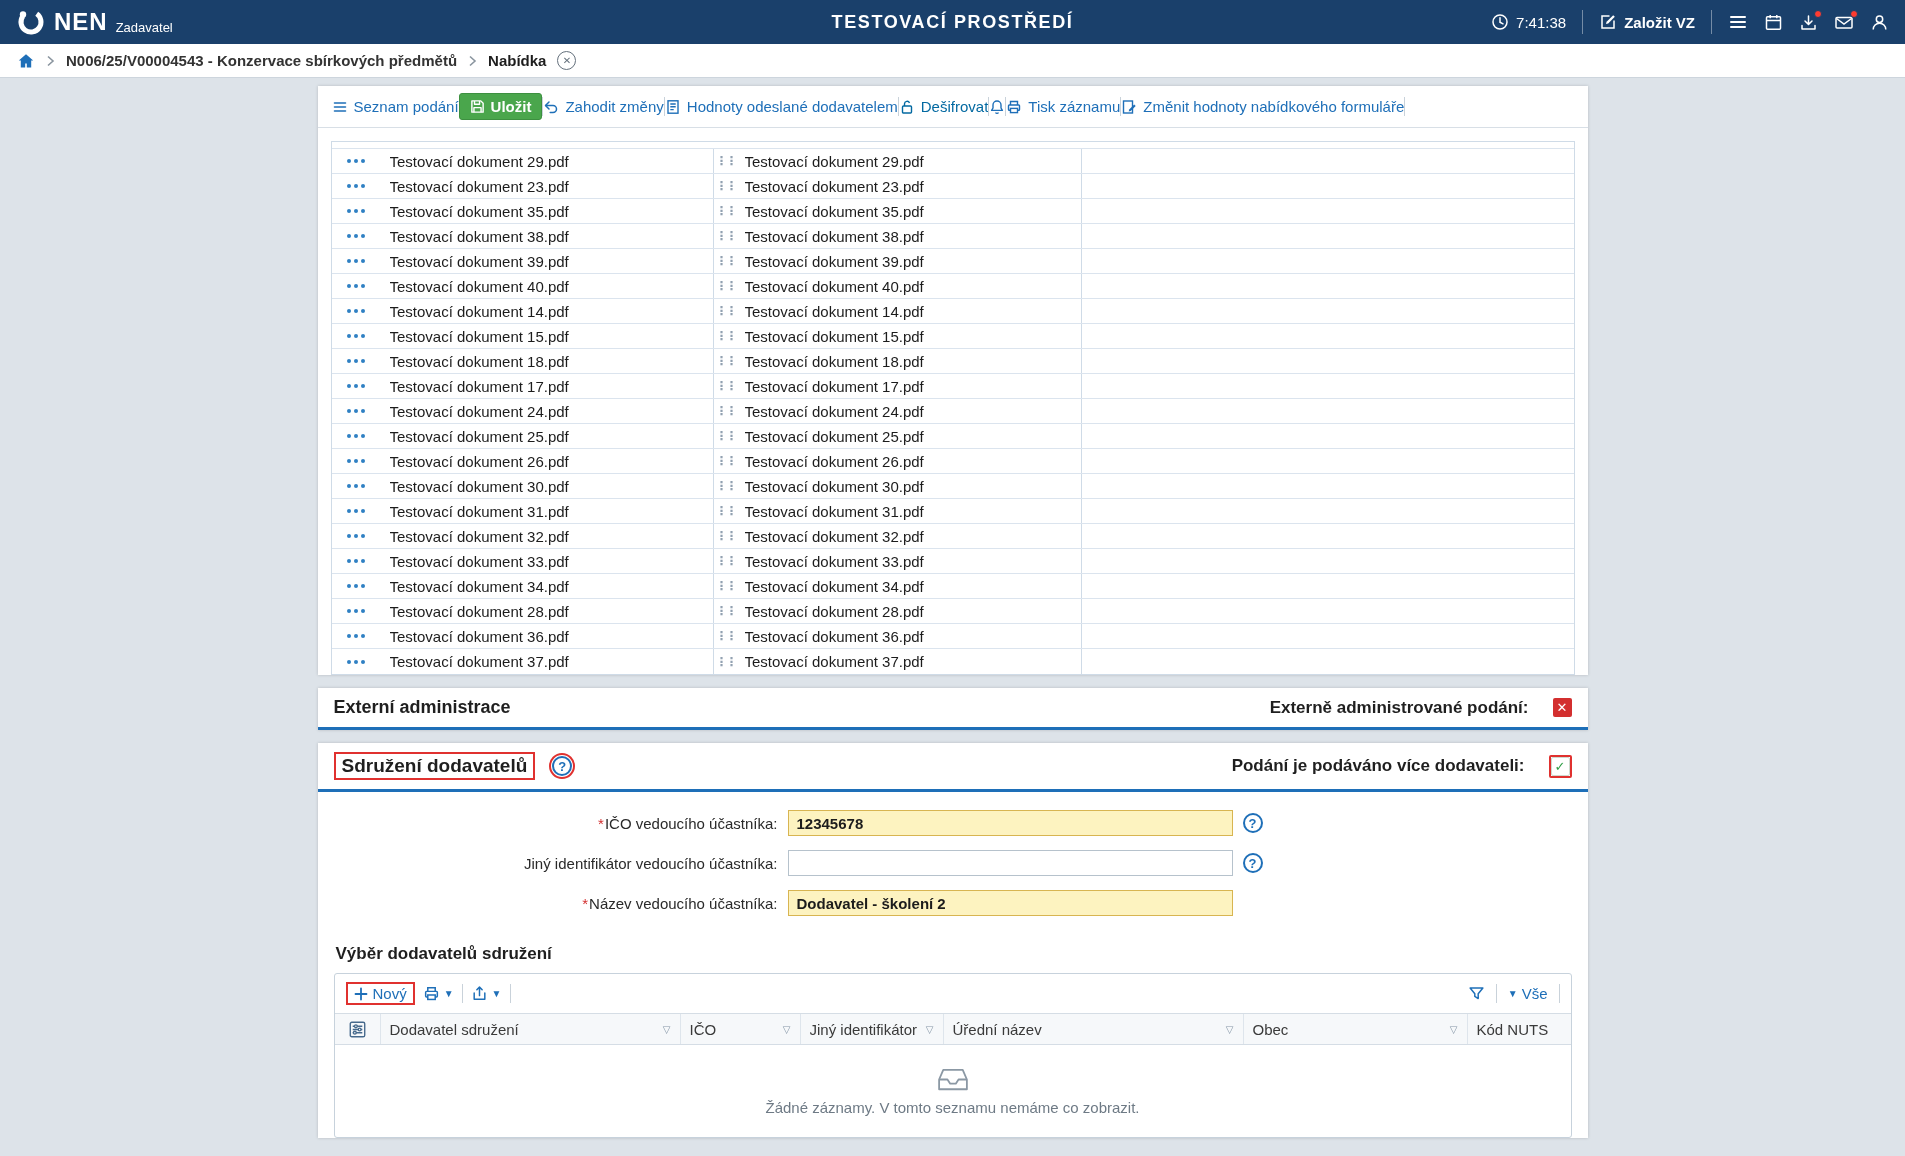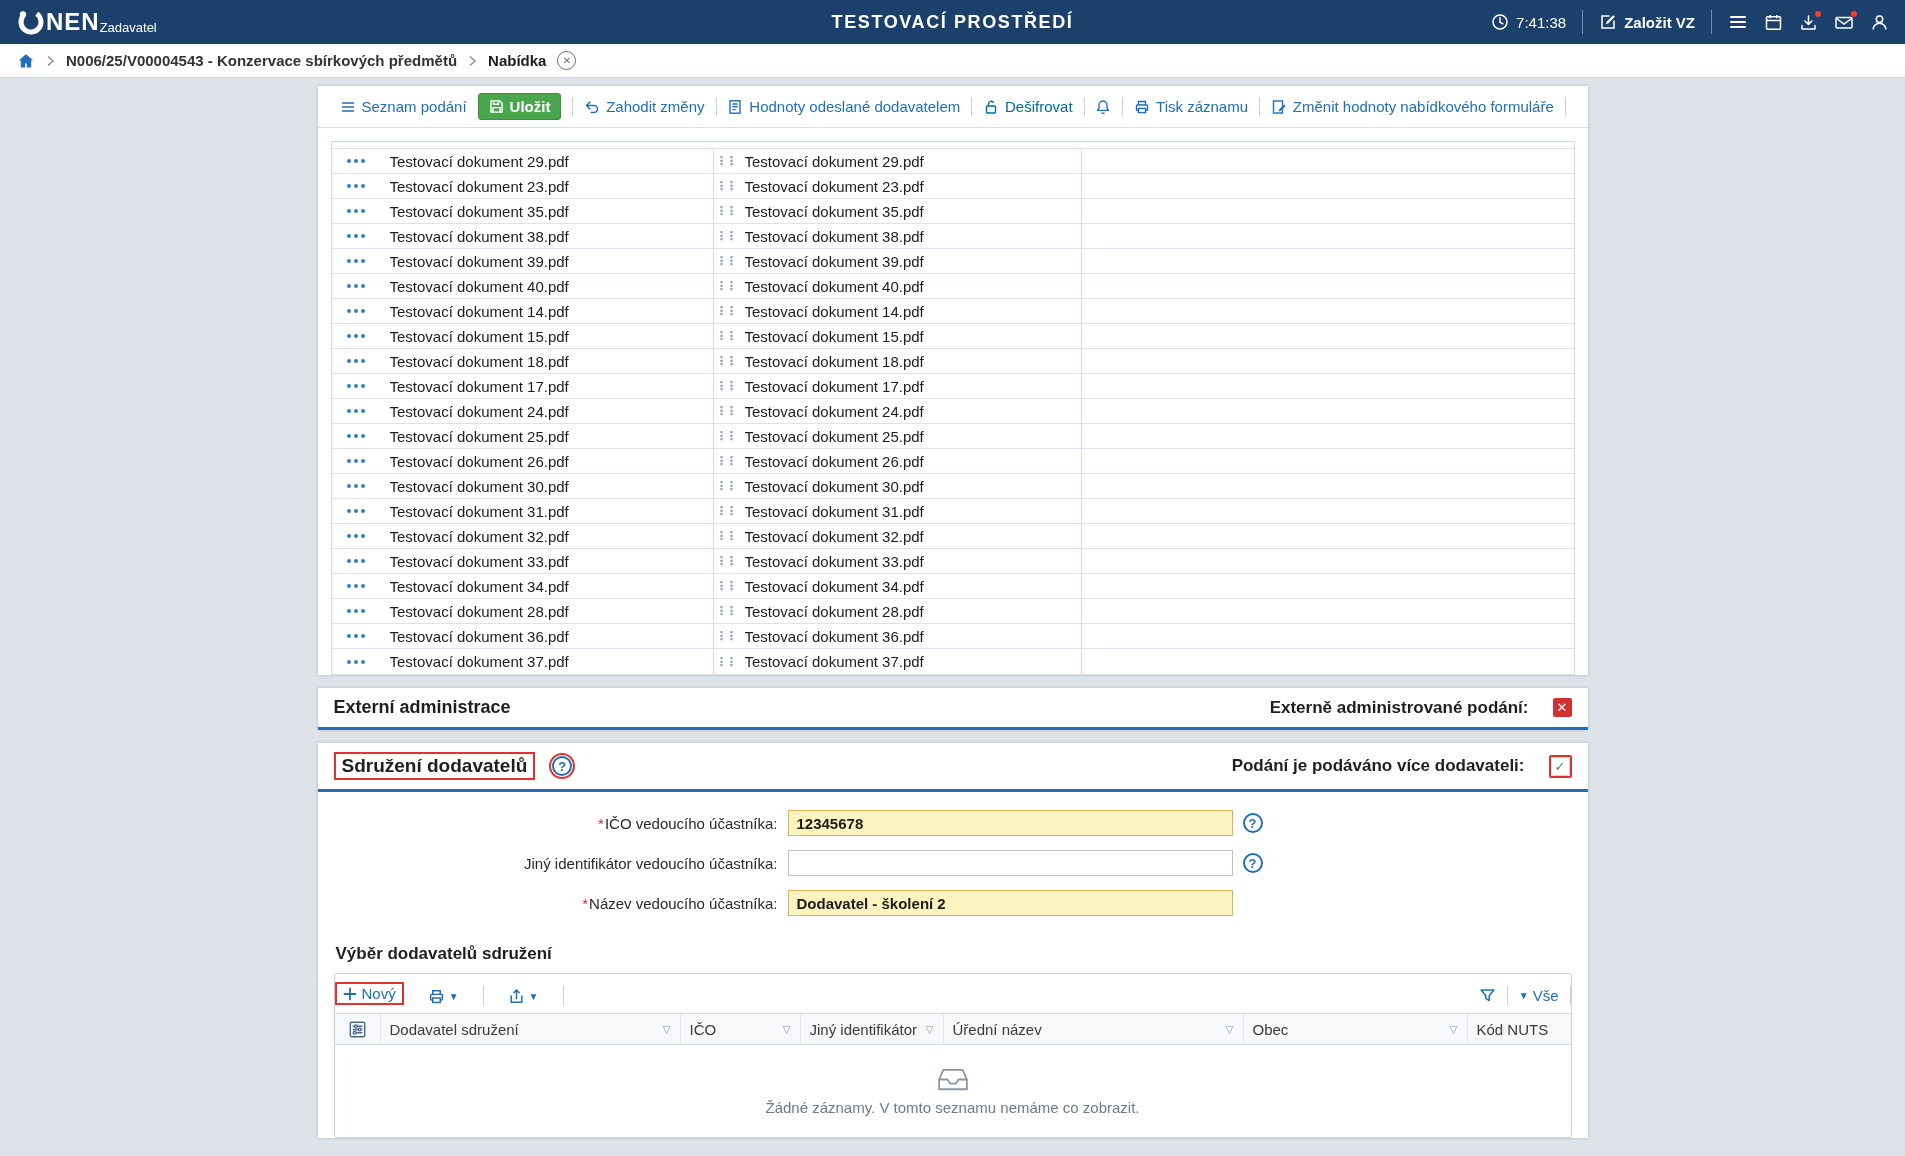--- a/index.html
+++ b/index.html
@@ -2,21 +2,21 @@
 <html><head>
 <meta charset="utf-8">
 <style>
   *{box-sizing:border-box}
   body{margin:0;width:1905px;height:1156px;overflow:hidden;background:#dde3e9;
        font-family:"Liberation Sans","DejaVu Sans",sans-serif;color:#222;-webkit-font-smoothing:antialiased}
   svg{display:block;flex:none}
 
   
   .topbar{height:44px;background:#1a406b;color:#fff;display:flex;align-items:center;padding:0 16px;position:relative}
-  .brandwrap{display:flex;align-items:center;gap:0;cursor:pointer}
+  .brandwrap{display:flex;align-items:center;gap:8px;cursor:pointer}
   .brand{font-size:24px;font-weight:bold;letter-spacing:1px;line-height:1}
   .brand-sub{font-size:13px;align-self:flex-end;padding-bottom:2px}
   .top-title{position:absolute;left:50%;top:50%;transform:translate(-50%,-50%);font-size:18px;font-weight:bold;letter-spacing:1.6px}
   .top-right{margin-left:auto;display:flex;align-items:center;gap:16px;font-size:15px}
   .tr-group{display:flex;align-items:center;gap:7px;white-space:nowrap}
   .vsep{width:1px;height:24px;background:rgba(255,255,255,.4)}
   .ticon{position:relative;display:flex;cursor:pointer}
   .dotbadge{position:absolute;top:-3px;right:-4px;width:8px;height:8px;border-radius:50%;background:#ff3b30;border:1px solid #1a406b}
   .bold{font-weight:bold}
 
@@ -25,21 +25,21 @@
   .crumb{color:#333;font-weight:600;cursor:pointer}
   .crumb-cur{color:#1d1d1d;font-weight:bold;cursor:pointer}
   .close-circle{width:19px;height:19px;border:1.5px solid #64707c;border-radius:50%;color:#64707c;display:flex;align-items:center;justify-content:center;font-size:10px;line-height:1;cursor:pointer}
 
   
   .page{width:1270px;margin:8px auto 0}
   .card{background:#fff;box-shadow:0 0 3px rgba(0,0,0,.18)}
   .mt13{margin-top:13px}
 
   
-  .toolbar{display:flex;align-items:center;gap:11px;padding:7px 22px;border-bottom:1px solid #d8dfe6;font-size:15px;flex-wrap:nowrap}
+  .toolbar{display:flex;align-items:center;padding:7px 14px;border-bottom:1px solid #d8dfe6;font-size:15px;flex-wrap:nowrap}
   .tb-item{display:inline-flex;align-items:center;gap:6px;color:#1e6fb8;white-space:nowrap;cursor:pointer}
   .tb-item.disabled{color:#0369a1;cursor:default}
   .tb-sep{width:1px;height:19px;background:#c9d2da}
   .btn-save{display:inline-flex;align-items:center;gap:6px;background:#4aa64c;border:1px solid #3d9040;border-radius:3px;color:#fff;
             padding:4px 10px;font-weight:bold;font-size:15px;font-family:inherit;cursor:pointer}
 
   
   .doc-table{margin:13px 13px 12px;border:1px solid #cfdbe7}
   .partial-row{height:7px;border-bottom:1px solid #dbe4ee}
   .doc-row{display:grid;grid-template-columns:48px 334px 368px 1fr;height:25px;border-bottom:1px solid #dbe4ee;font-size:15px}
@@ -72,21 +72,21 @@
   .field-row{display:grid;grid-template-columns:460px 445px 40px;column-gap:10px;align-items:center}
   .f-label{text-align:right;font-size:15px;color:#2a2a2a}
   .req::before{content:"*";color:#d32f2f;margin-right:1px}
   .f-input{height:26px;border:1px solid #b6c2cc;padding:0 8px;font-size:15px;font-family:Liberation Sans, sans-serif;width:100%;background:#fff;color:#1c1c1c}
   .f-input.filled{background:#fdf3c0;border-color:#d8b551;font-weight:bold}
   .f-help{justify-self:start}
 
   
   .vyber-head{font-size:17px;font-weight:bold;margin:24px 18px 9px;color:#1f1f1f}
   .panel{margin:0 16px 20px;border:1px solid #c7d2dc;border-radius:3px}
-  .panel-toolbar{display:flex;align-items:flex-end;gap:24px;padding:8px 0;font-size:15px;color:#1e6fb8}
+  .panel-toolbar{display:flex;align-items:center;gap:8px;padding:8px 11px;font-size:15px;color:#1e6fb8}
   .pt-group{display:inline-flex;align-items:center;gap:4px;color:#1e6fb8;cursor:pointer}
   .chev{font-size:10px;color:#1e6fb8;line-height:1}
   .pt-right{margin-left:auto;display:flex;align-items:center;gap:11px}
   .novy{display:inline-flex;align-items:center;gap:5px;color:#1e6fb8;font-size:15px;cursor:pointer}
   .grid-head{display:grid;grid-template-columns:46px 300px 120px 143px 300px 224px 1fr;background:#f6f8fa;
              border-top:1px solid #d5dde5;border-bottom:1px solid #d5dde5;height:32px;font-size:15px;color:#3a3a3a}
   .gh-cell{display:flex;align-items:center;justify-content:space-between;padding:0 9px;border-right:1px solid #dee5ec;cursor:pointer;min-width:0}
   .gh-cell:last-child{border-right:none}
   .gh-cell > span:first-child{white-space:nowrap;overflow:hidden}
   .gh-icon{justify-content:center;color:#46698c}

